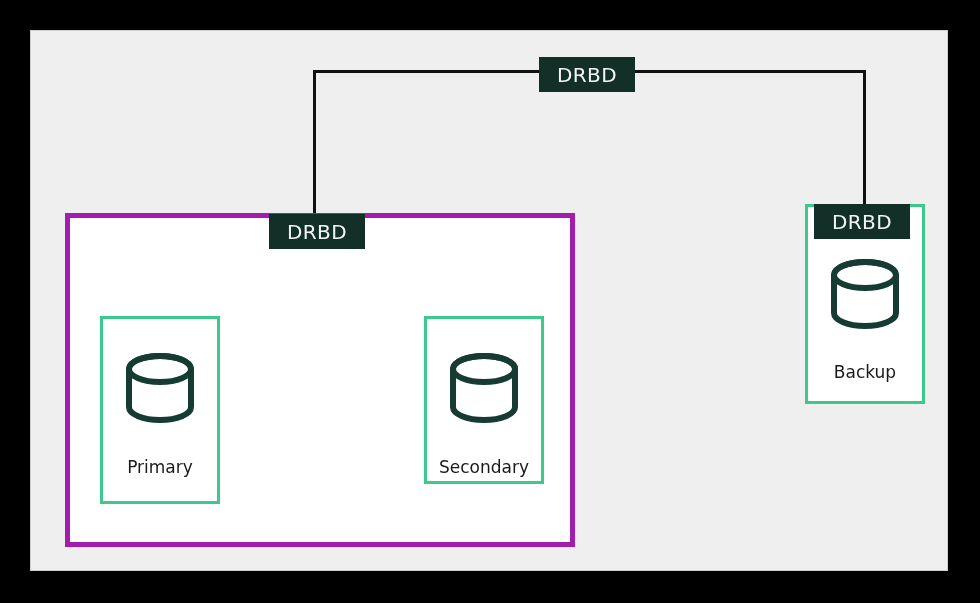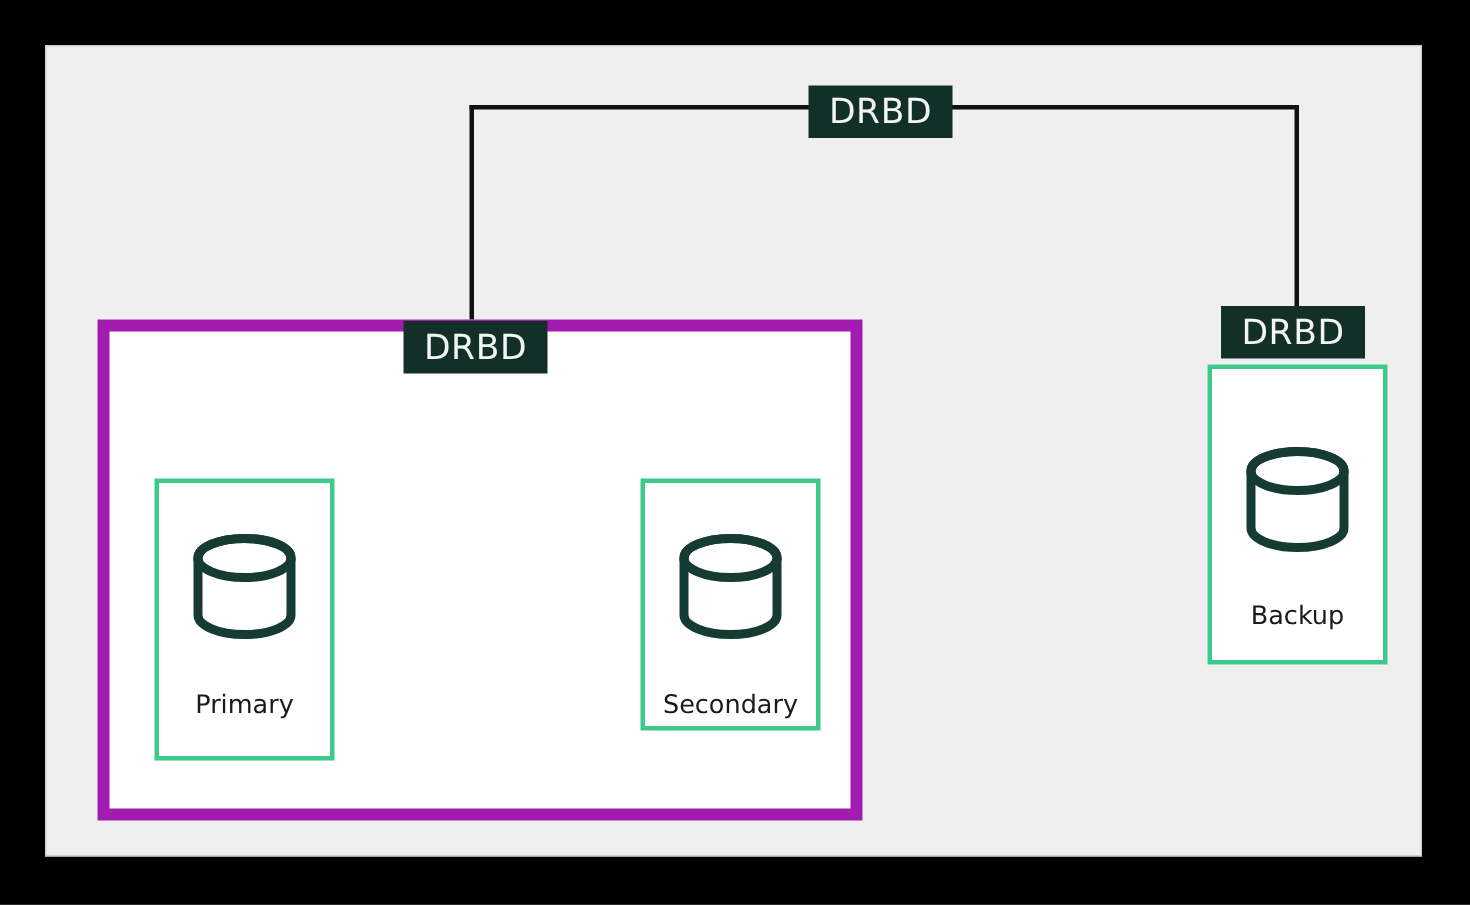--- a/index.html
+++ b/index.html
@@ -34,38 +34,38 @@
   }
 
   
   .cluster-box {
     position: absolute;
     left: 64px;
     top: 212px;
     width: 510px;
     height: 334px;
     background: #FFFFFF;
-    border: 8px solid #a21caf;
+    border: 5px solid #a21caf;
     box-sizing: border-box;
   }
 
   
   .line {
     position: absolute;
     background: #111111;
   }
   .line-h { height: 3px; }
   .line-v { width: 3px; }
 
   
   .drbd {
     position: absolute;
     background: #133028;
     color: #F2F5F4;
-    font-size: 23px;
+    font-size: 20px;
     letter-spacing: 0.4px;
     display: flex;
     align-items: center;
     justify-content: center;
     box-sizing: border-box;
   }
 
   
   .node {
     position: absolute;
@@ -121,21 +121,21 @@
       <div class="node" style="left:354px; top:98px; width:120px; height:168px;">
         <svg class="cyl" width="76" height="84" viewBox="0 0 76 84" style="top:30px;">
           <ellipse cx="38" cy="20" rx="31" ry="13" fill="#FFFFFF" stroke="#163B33" stroke-width="6"></ellipse>
           <path d="M7 20 L7 58 A31 13 0 0 0 69 58 L69 20" fill="#FFFFFF" stroke="#163B33" stroke-width="6" stroke-linejoin="round"></path>
           <ellipse cx="38" cy="20" rx="31" ry="13" fill="none" stroke="#163B33" stroke-width="6"></ellipse>
         </svg>
         <div class="node-label" style="top:138px;">Secondary</div>
       </div>
     </div>
 
-    <div class="node" style="left:774px; top:173px; width:120px; height:200px;margin-top:39px;">
+    <div class="node" style="left:774px; top:173px; width:120px; height:200px;">
       <svg class="cyl" width="76" height="84" viewBox="0 0 76 84" style="top:48px;">
         <ellipse cx="38" cy="20" rx="31" ry="13" fill="#FFFFFF" stroke="#163B33" stroke-width="6"></ellipse>
         <path d="M7 20 L7 58 A31 13 0 0 0 69 58 L69 20" fill="#FFFFFF" stroke="#163B33" stroke-width="6" stroke-linejoin="round"></path>
         <ellipse cx="38" cy="20" rx="31" ry="13" fill="none" stroke="#163B33" stroke-width="6"></ellipse>
       </svg>
       <div class="node-label" style="top:155px;">Backup</div>
     </div>
 
     <div class="drbd" style="left:508px; top:26px; width:96px; height:35px;">DRBD</div>
 

